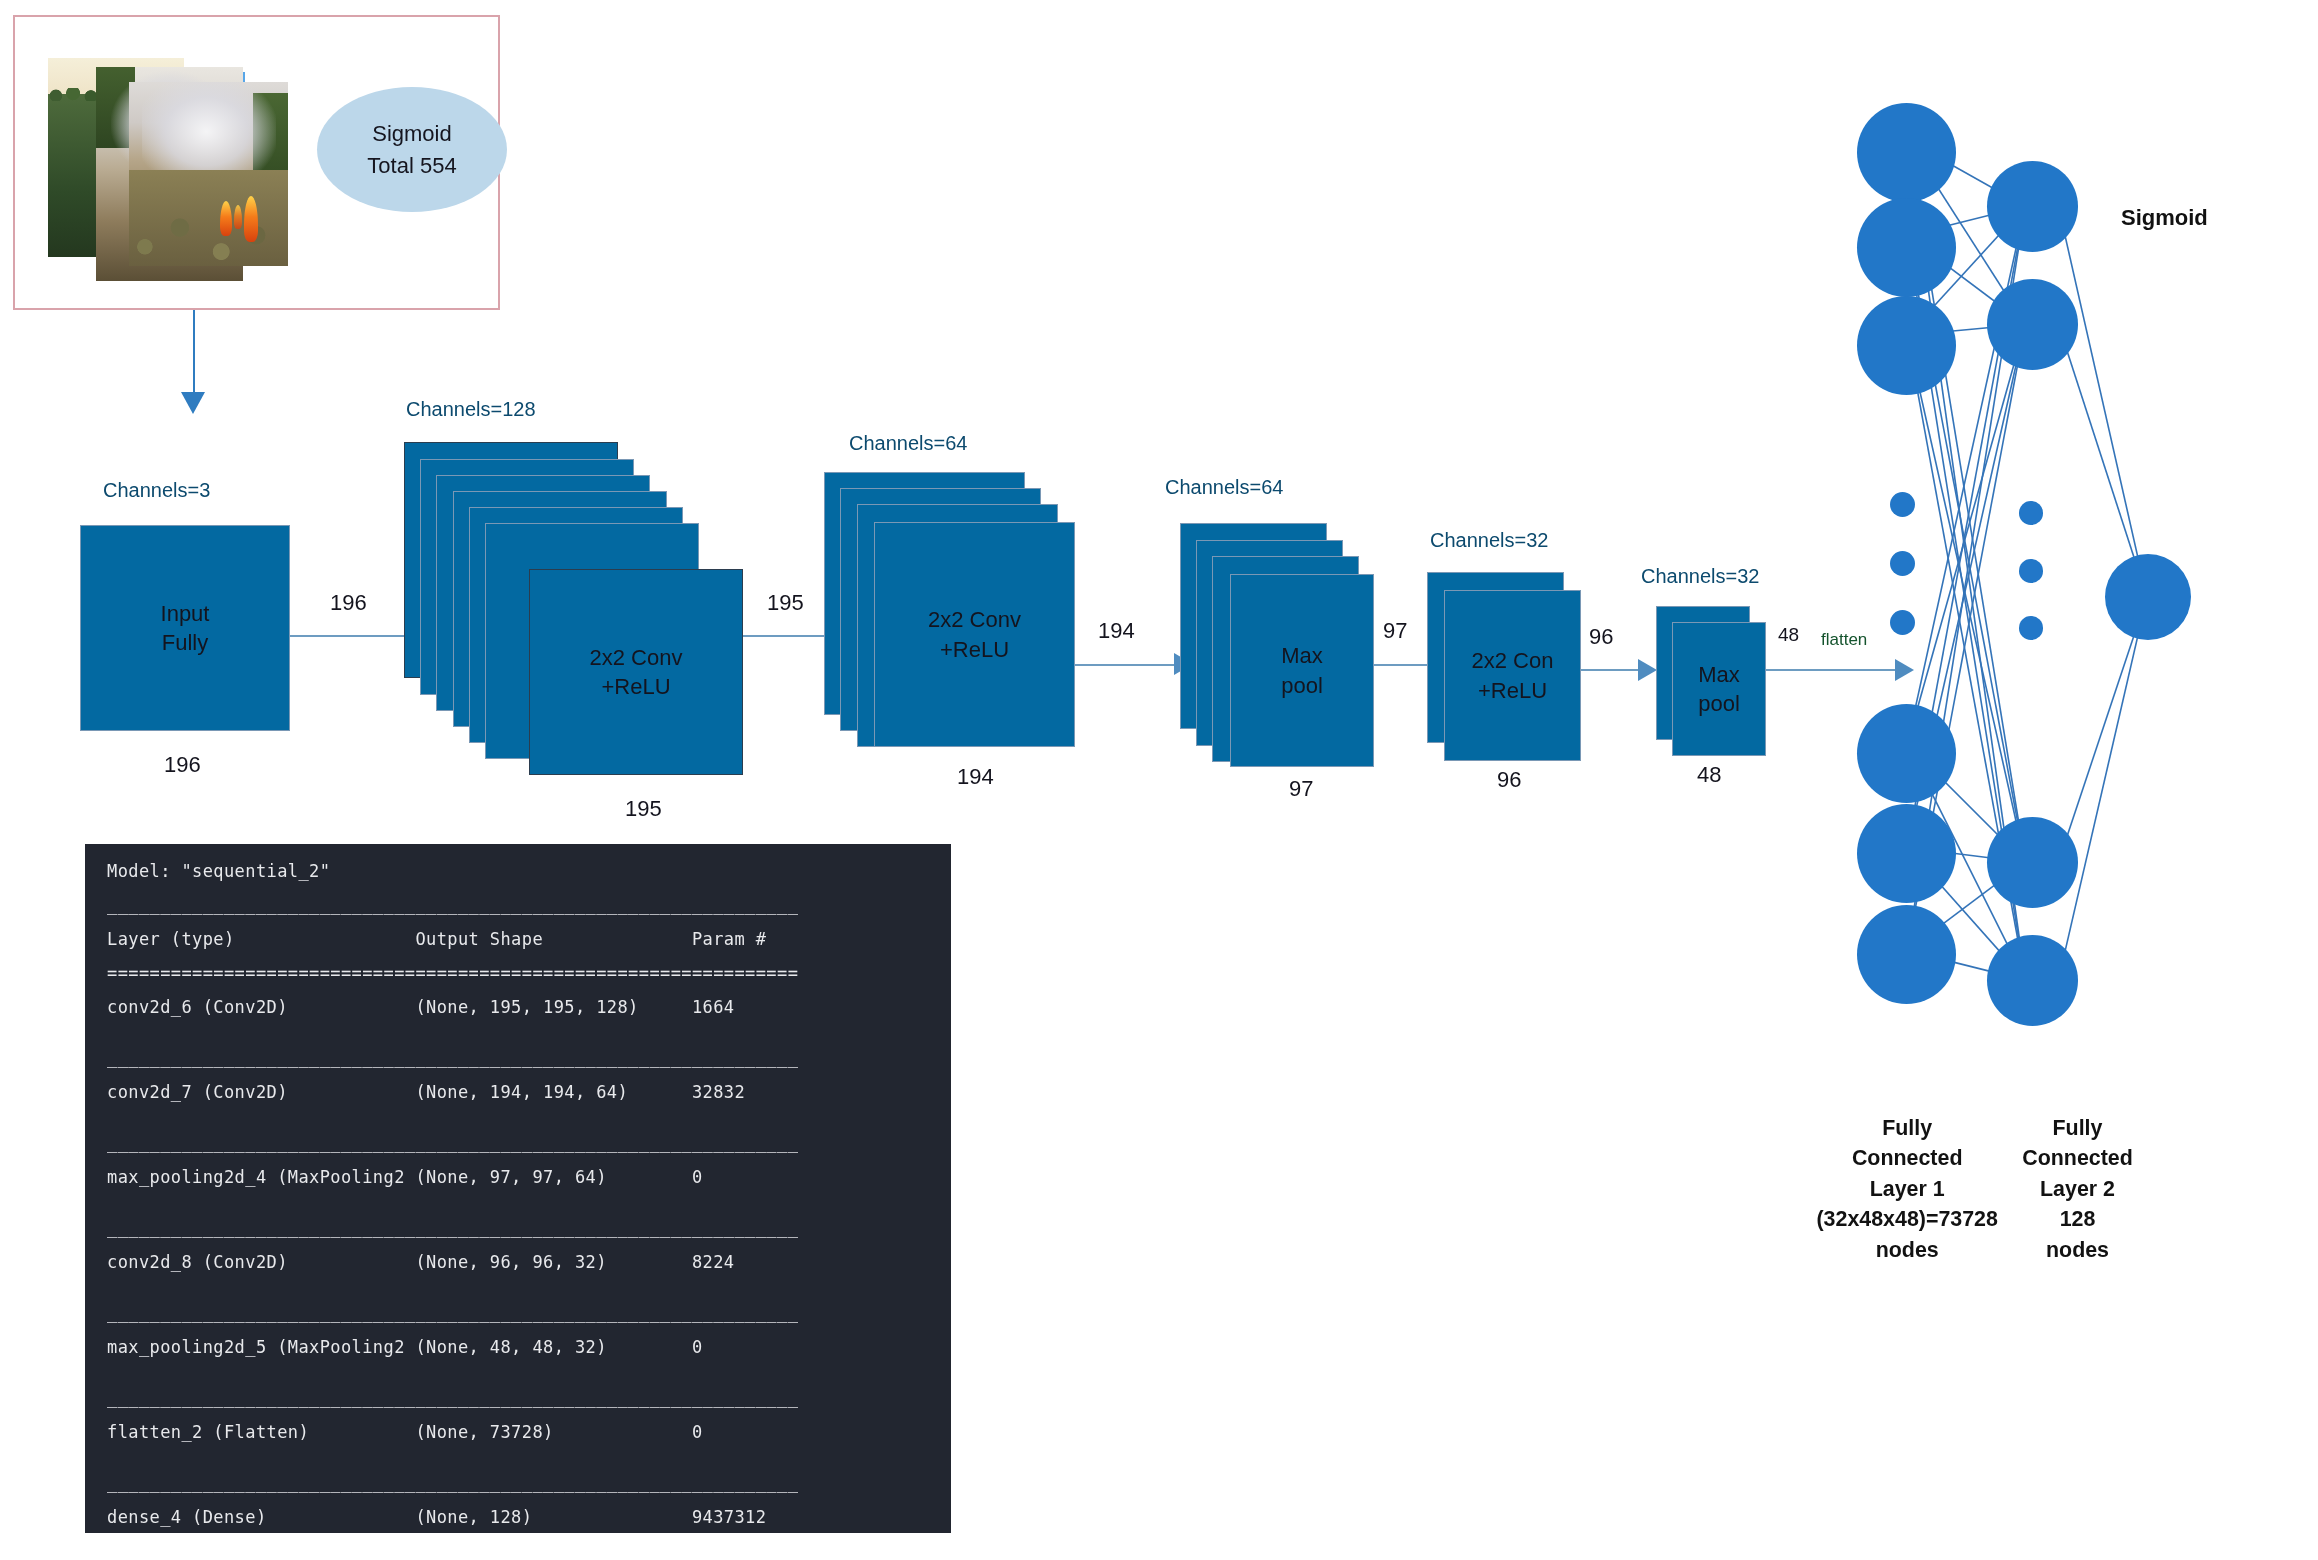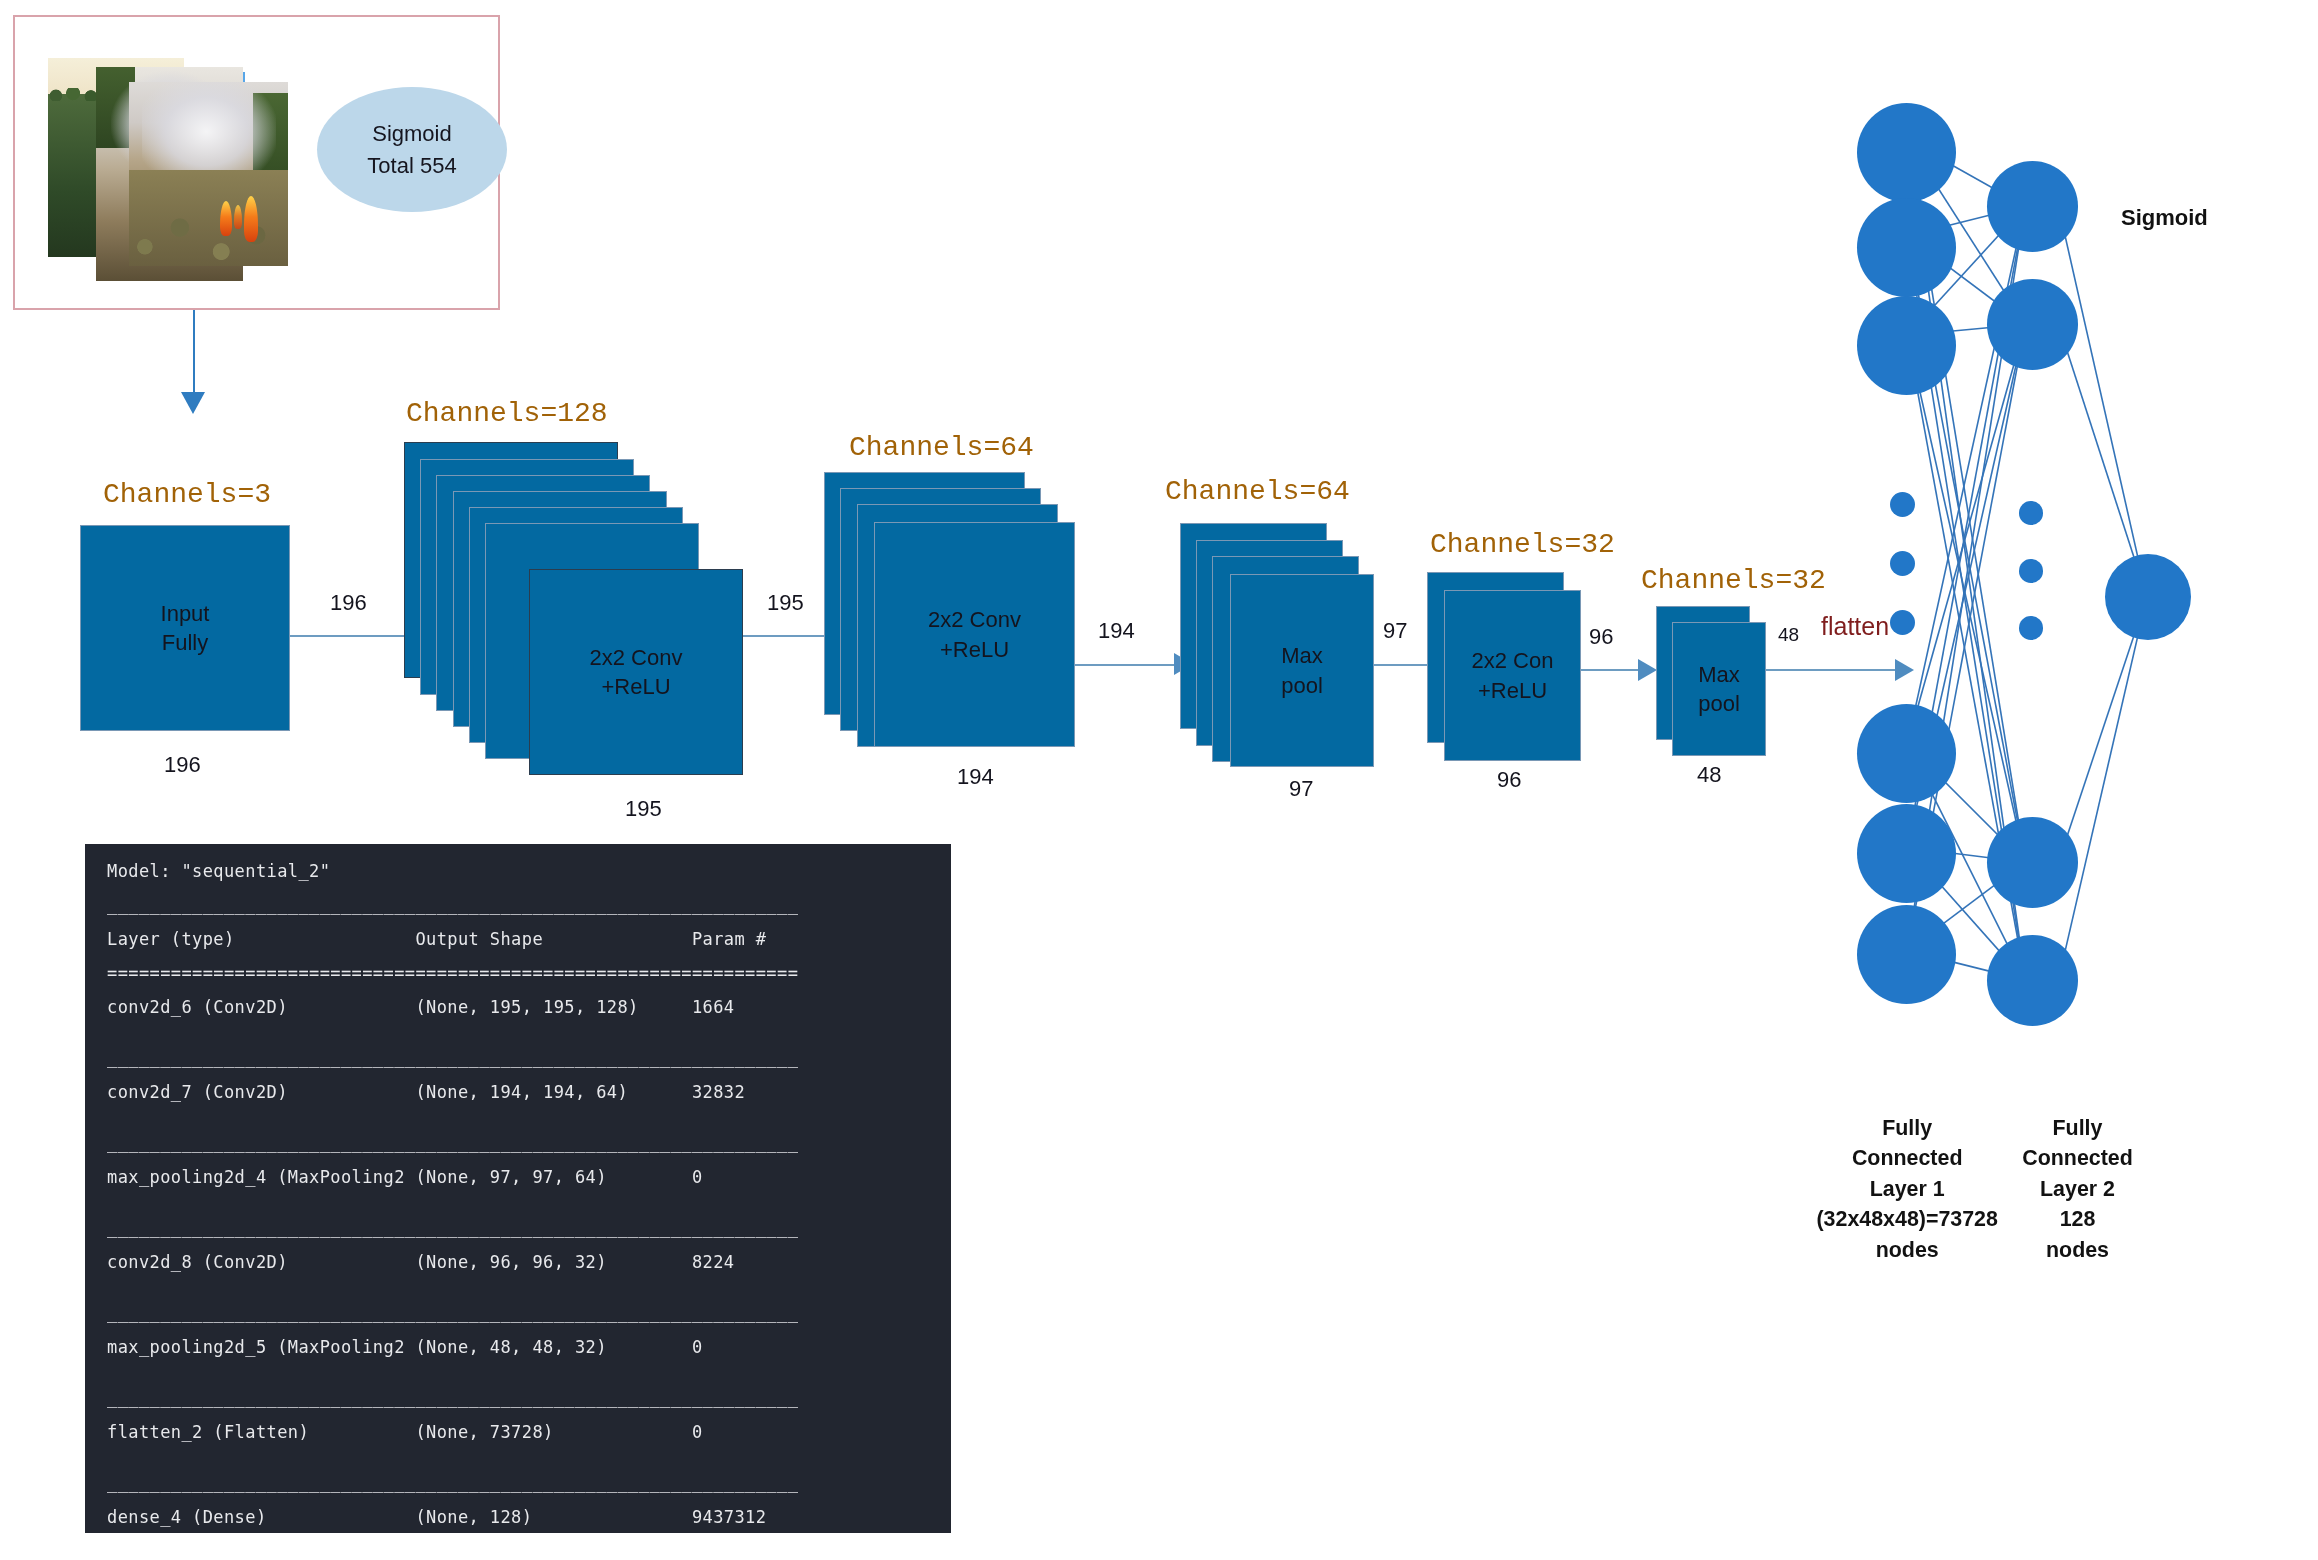--- a/index.html
+++ b/index.html
@@ -63,21 +63,21 @@
   .f3{left:66%;bottom:20%;width:8px;height:23.6px;opacity:.85;}
 
   #dataset-ellipse{
     left:317px;top:87px;width:190px;height:125px;border-radius:50%;
     background:#bcd7ea;display:flex;flex-direction:column;
     align-items:center;justify-content:center;
     font-size:22px;line-height:1.42;color:#15151f;
   }
 
   
-  .lbl{font-size:28px;color:#a16207;white-space:nowrap;font-family:Liberation Mono, monospace;}
+  .lbl{font-size:20px;color:#0c4a6e;white-space:nowrap;}
   .dim{font-size:22px;color:#14141e;white-space:nowrap;}
 
   
   .card{position:absolute;background:#0369a1;border:1.1px solid #7a98b5;box-sizing:border-box;}
   .card.dark{border-color:#2b3d4f;}
   .card.front{display:flex;flex-direction:column;align-items:center;justify-content:center;
               font-size:22px;line-height:1.34;color:#14141e;text-align:center;}
   .stack{position:absolute;}
 
   
@@ -226,21 +226,21 @@
   <div class="card front" style="left:1672px;top:622px;width:94px;height:134px;">
     <span>Max</span>
     <span>pool</span>
   </div>
 </div>
 <div class="abs dim" style="left:1697px;top:762px;">48</div>
 
 <div class="arrow-line" style="left:1766px;top:669px;width:142px;"></div>
 <div class="arrow-head" style="left:1895px;top:659px;"></div>
 <div class="abs dim" style="left:1778px;top:624px;font-size:19px;">48</div>
-<div class="abs" style="left:1821px;top:612px;font-size:25px;color:#7f1d1d;">flatten</div>
+<div class="abs" style="left:1821px;top:630px;font-size:17px;color:#14532d;">flatten</div>
 
 <div id="nn">
   <svg width="457" height="1017" viewBox="0 0 620 1380">
     <g stroke="#2a6db5" stroke-width="2.2" fill="none" opacity="0.95">
 
       <line x1="170" y1="0" x2="330" y2="90"></line>
       <line x1="170" y1="0" x2="330" y2="250"></line>
       <line x1="170" y1="130" x2="330" y2="90"></line>
       <line x1="170" y1="130" x2="330" y2="250"></line>
       <line x1="170" y1="265" x2="330" y2="90"></line>

